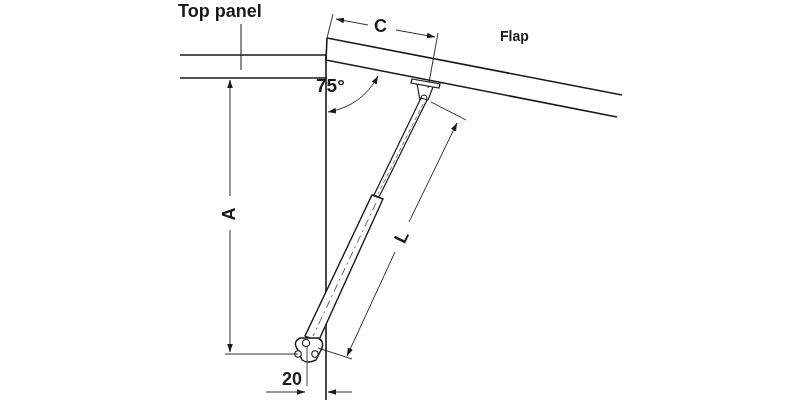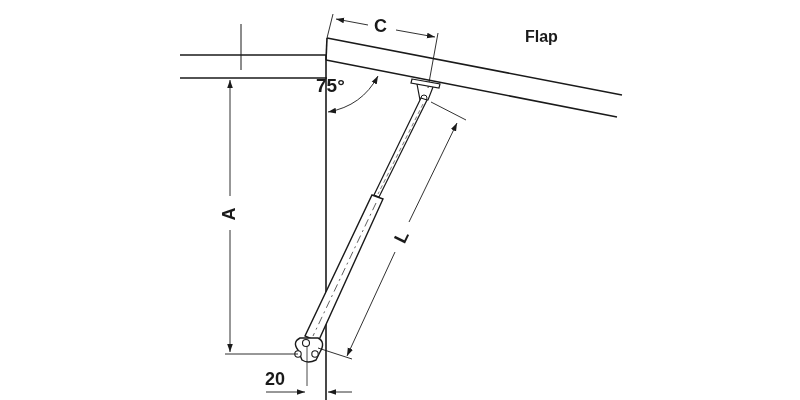--- a/index.html
+++ b/index.html
@@ -80,19 +80,20 @@
       <line x1="457" y1="123" x2="409" y2="222" stroke="#1a1a1a" stroke-width="0.9" marker-start="url(#arr)"></line>
       <line x1="395" y1="252" x2="347" y2="356" stroke="#1a1a1a" stroke-width="0.9" marker-end="url(#arr)"></line>
     </g>
 
     <g>
       <line x1="266" y1="392" x2="305" y2="392" stroke="#1a1a1a" stroke-width="0.9" marker-end="url(#arr)"></line>
       <line x1="352" y1="392" x2="328" y2="392" stroke="#1a1a1a" stroke-width="0.9" marker-end="url(#arr)"></line>
     </g>
   </svg>
 
-  <span class="lbl" style="left:500px; top:29px; font-size:16px;margin-left:25px;">Flap</span>
+  <span class="lbl" style="left:178px; top:2px; font-size:18px;">Top panel</span>
+  <span class="lbl" style="left:500px; top:29px; font-size:14px;">Flap</span>
   <span class="lbl" style="left:316px; top:76px; font-size:19px;">75°</span>
   <span class="lbl" style="left:374px; top:17px; font-size:18px;">C</span>
   <span class="lbl" style="left:222px; top:205px; font-size:18px; transform:rotate(-90deg); transform-origin:center;">A</span>
   <span class="lbl" style="left:396px; top:228px; font-size:18px; transform:rotate(-64deg); transform-origin:center;">L</span>
-  <span class="lbl" style="left:265px; top:370px; font-size:18px;">20</span>
+  <span class="lbl" style="left:282px; top:370px; font-size:18px;">20</span>
 </div>
 
 </body></html>

